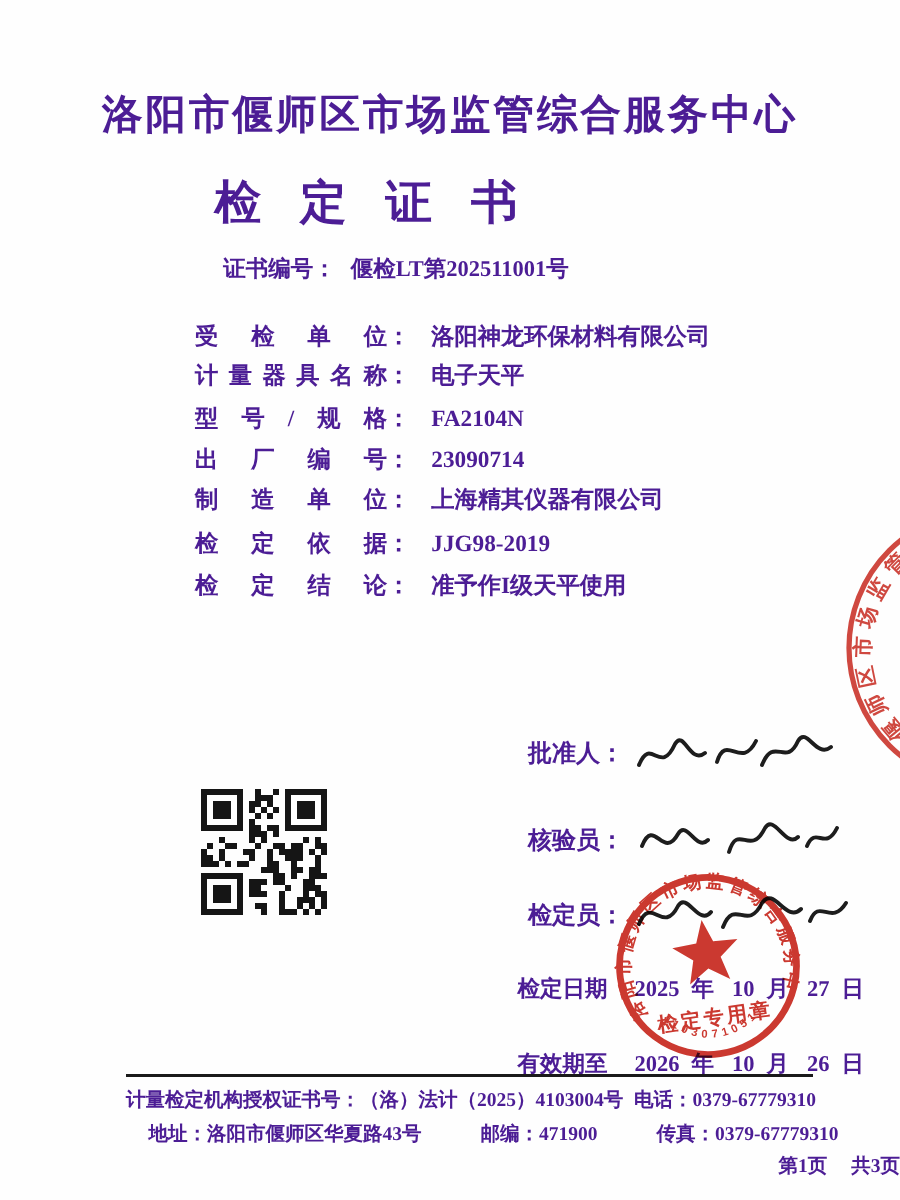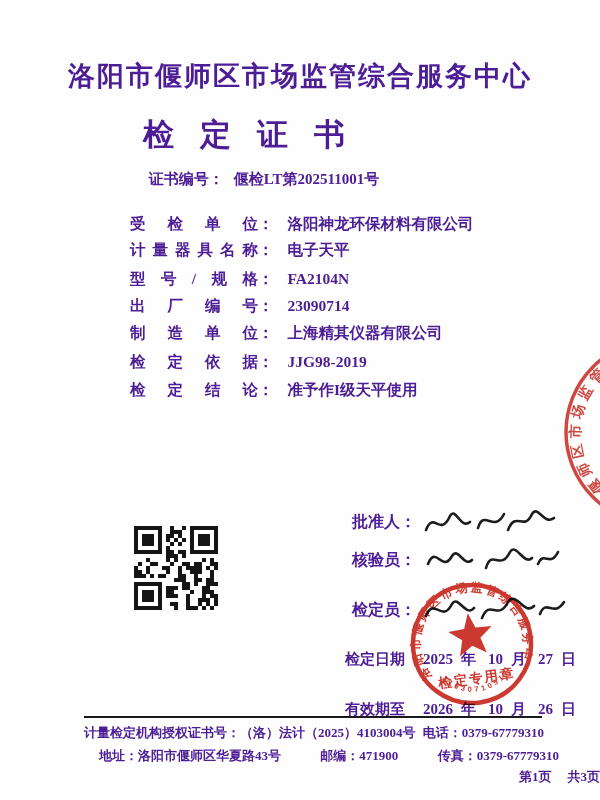--- a/index.html
+++ b/index.html
@@ -84,21 +84,21 @@
   <div class="frow" style="top:323px">
     <span class="flabel">制造单位</span><span class="fcolon">：</span><span class="fvalue">上海精其仪器有限公司</span>
   </div>
   <div class="frow" style="top:352px">
     <span class="flabel">检定依据</span><span class="fcolon">：</span><span class="fvalue">JJG98-2019</span>
   </div>
   <div class="frow" style="top:380px">
     <span class="flabel">检定结论</span><span class="fcolon">：</span><span class="fvalue">准予作I级天平使用</span>
   </div>
 
-  <div class="sig-row" style="top:500px">
+  <div class="sig-row" style="top:480px">
     <span>批准人：</span>
     <svg class="sig-ink" width="140" height="44" viewBox="0 0 140 44">
       <path d="M6 30 C14 10 20 38 30 16 C36 6 40 30 50 22 M58 28 C64 8 74 34 84 14 M88 30 C96 10 104 32 112 14 C118 4 124 26 134 18"></path>
     </svg>
   </div>
   <div class="sig-row" style="top:588px">
     <span>检定员：</span>
     <svg class="sig-ink" width="150" height="44" viewBox="0 0 150 44">
       <path d="M6 28 C14 8 22 36 32 16 C38 6 46 30 54 20 M62 30 C70 10 78 34 88 14 C96 2 104 28 114 18 M120 26 C126 10 134 30 144 14"></path>
     </svg>

